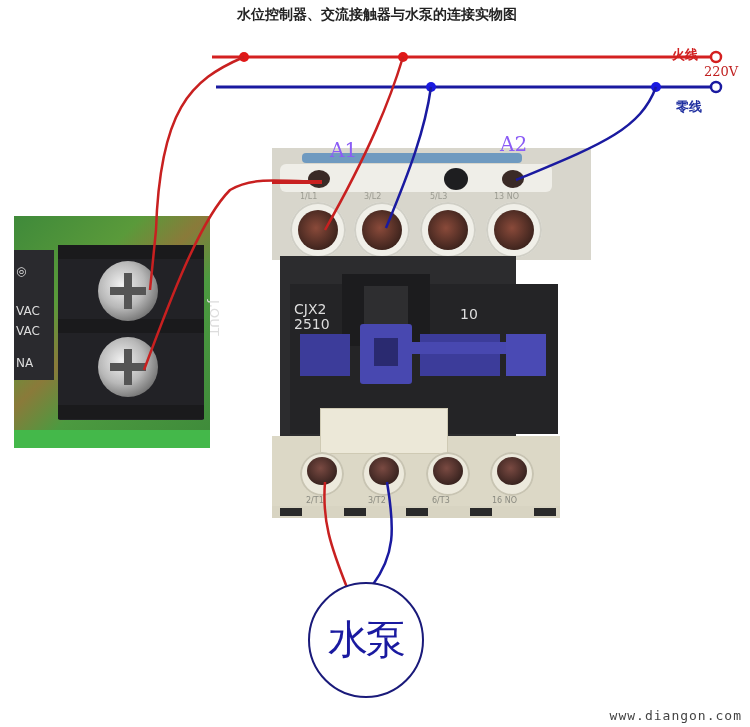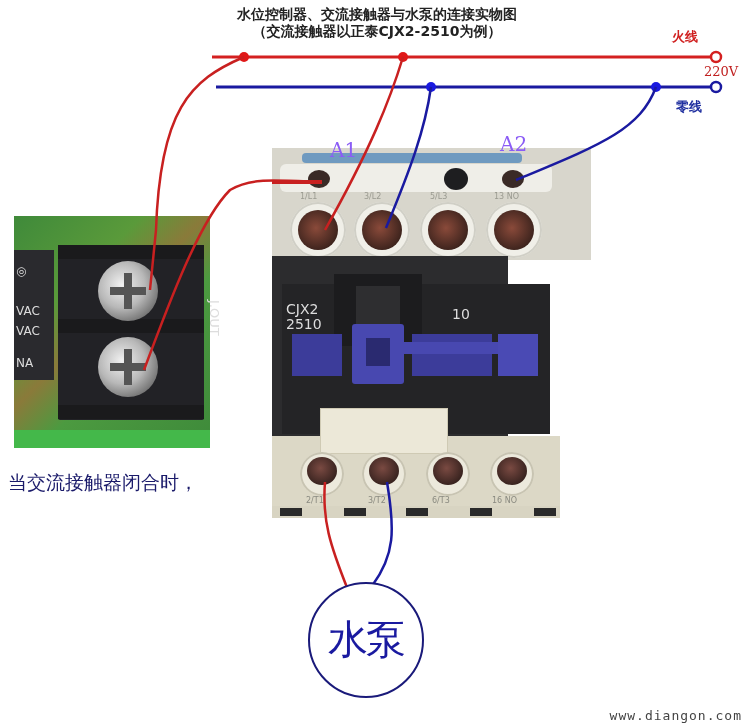--- a/index.html
+++ b/index.html
@@ -27,21 +27,21 @@
   .pcb-text { color:#ddd; font-size: 13px; font-family:"DejaVu Sans",sans-serif; transform: rotate(90deg); transform-origin: left top; }
 
   
   .contactor { left: 272px; top: 148px; width: 288px; height: 370px; }
   .c-top { position:absolute; left: 0; top: 0; width: 319px; height: 112px; background:#d8d6cc; }
   .c-top-strip { position:absolute; left: 30px; top: 5px; width: 220px; height: 10px; background:#6f9ac0; border-radius: 4px; }
   .c-coilrow { position:absolute; left: 8px; top: 16px; width: 272px; height: 28px; background:#efeee8; border-radius: 6px; }
   .c-lbl { position:absolute; top: 44px; font-size: 8px; color:#9a9a90; font-family:"DejaVu Sans",sans-serif; }
   .c-hole { position:absolute; width: 56px; height: 56px; border-radius: 50%; background:#f0efe8; box-shadow: inset 0 0 0 2px #d0cfc6; }
   .c-hole .s { position:absolute; left: 8px; top: 8px; width: 40px; height: 40px; border-radius: 50%; background: radial-gradient(circle at 45% 45%, #8a4a3a 0%, #4a2a22 60%, #201410 100%); }
-  .c-mid { position:absolute; left: 0; top: 108px; width: 236px; height: 180px; background:#2c2c2e; }
+  .c-mid { position:absolute; left: 8px; top: 108px; width: 236px; height: 180px; background:#2c2c2e; }
   .c-mid-dark { position:absolute; left: 10px; top: 28px; width: 268px; height: 150px; background:#242426; }
   .c-model { position:absolute; left: 14px; top: 46px; color:#ddd; font-size: 14px; line-height: 15px; font-family:"DejaVu Sans",sans-serif; }
   .c-ten { position:absolute; left: 180px; top: 50px; color:#ddd; font-size: 14px; font-family:"DejaVu Sans",sans-serif; }
   .c-blue { position:absolute; top: 78px; height: 42px; background:#3c3c9a; }
   .c-slider { position:absolute; left: 80px; top: 68px; width: 52px; height: 60px; background:#4848b0; border-radius: 3px; }
   .c-slider-in { position:absolute; left: 14px; top: 14px; width: 24px; height: 28px; background:#2a2a70; }
   .c-arm { position:absolute; left: 124px; top: 86px; width: 110px; height: 12px; background:#4848b0; }
   .c-knob { position:absolute; left: 226px; top: 78px; width: 40px; height: 42px; background:#4a4ab4; }
   .c-top-block { position:absolute; left: 62px; top: 18px; width: 88px; height: 72px; background:#1c1c1e; }
   .c-top-block-in { position:absolute; left: 22px; top: 12px; width: 44px; height: 48px; background:#2e2e30; }
@@ -56,21 +56,20 @@
   
   .pump { left: 308px; top: 582px; width: 112px; height: 112px; border: 2px solid #1a1a7a; border-radius: 50%; background:#fff; }
   .pump-label { position:absolute; left: 0; top: 28px; width: 112px; text-align:center; font-size: 40px; color:#1a1aa0; font-family:"DejaVu Sans",sans-serif; letter-spacing: -2px; }
   svg.wires { position:absolute; left:0; top:0; width:750px; height:727px; pointer-events:none; }
 </style>
 </head>
 <body>
 
 <div class="abs title">
   <span class="l1">水位控制器、交流接触器与水泵的连接实物图</span>
-  <span class="l1">（交流接触器以正泰CJX2-2510为例）</span>
 </div>
 
 <div class="abs board"></div>
 <div class="abs board-green"></div>
 <div class="abs relay">
   <span style="top:14px">◎</span>
   <span style="top:54px">VAC</span>
   <span style="top:74px">VAC</span>
   <span style="top:106px">NA</span>
 </div>
@@ -179,25 +178,24 @@
 
   <path d="M431 87 C 425 130, 410 170, 386 228" stroke="#1a1aa0" stroke-width="2.5" fill="none"></path>
 
   <path d="M656 87 C 640 130, 600 145, 516 180" stroke="#1a1aa0" stroke-width="2.5" fill="none"></path>
 
   <path d="M325 482 C 322 520, 330 545, 348 590" stroke="#c82020" stroke-width="2.5" fill="none"></path>
 
   <path d="M387 482 C 395 530, 395 555, 372 586" stroke="#1a1aa0" stroke-width="2.5" fill="none"></path>
 </svg>
 
-<div class="abs lbl-red" style="left:672px; top:28px">火线</div>
+<div class="abs lbl-red" style="left:672px; top:46px">火线</div>
 <div class="abs volt" style="left:704px; top:64px">220V</div>
 <div class="abs lbl-blue" style="left:676px; top:98px">零线</div>
 
 <div class="abs note">
-  <div>当交流接触器闭合时，</div>
 </div>
 
 <div class="abs pump">
   <div class="pump-label">水泵</div>
 </div>
 
 <div class="abs watermark">www.diangon.com</div>
 
 </body></html>

